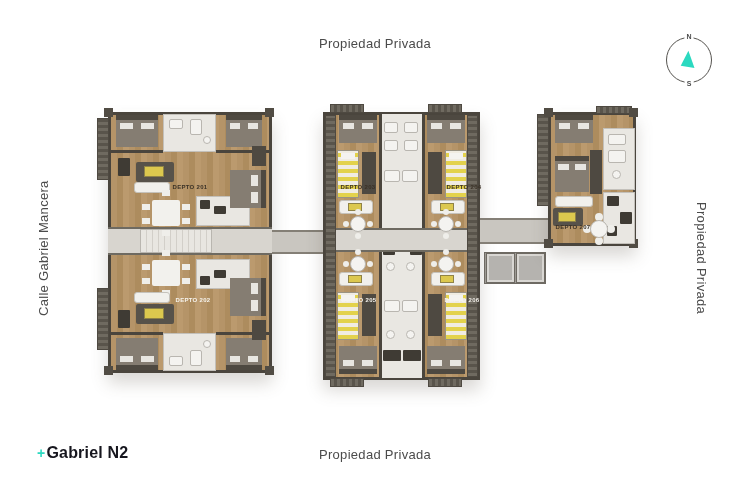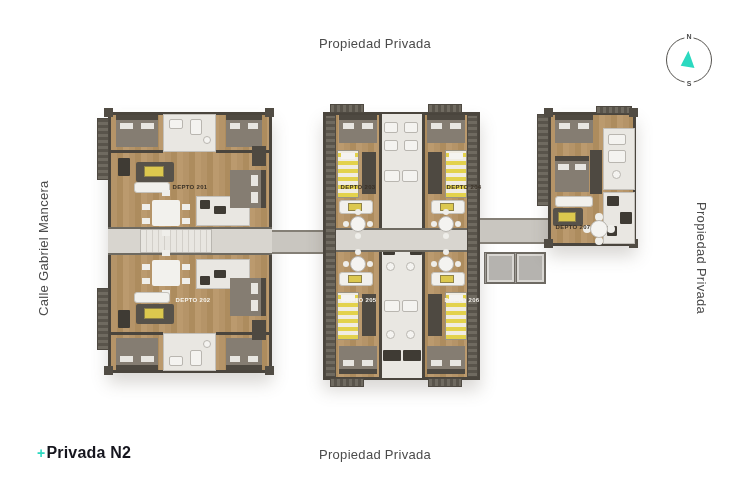--- a/index.html
+++ b/index.html
@@ -86,21 +86,21 @@
 <div class="abs btext btext-right">Propiedad Privada</div>
 
 <div class="abs compass">
   <div class="c-circle"></div>
   <span class="c-n">N</span>
   <span class="c-s">S</span>
   <div class="c-arrow"></div>
 </div>
 
 <div class="abs title">
-  <span class="plus">+</span><span>Privada N2</span>
+  <span class="plus">+</span><span>Gabriel N2</span>
 </div>
 
 <div class="abs" style="left:0;top:0;width:750px;height:500px;">
 
   <div class="abs block" style="left:108px;top:112px;width:164px;height:261px;"></div>
   <div class="abs balc" style="left:97px;top:118px;width:12px;height:62px;"></div>
   <div class="abs balc" style="left:97px;top:288px;width:12px;height:62px;"></div>
   <div class="abs pier" style="left:104px;top:108px;"></div>
   <div class="abs pier" style="left:265px;top:108px;"></div>
   <div class="abs pier" style="left:104px;top:366px;"></div>

